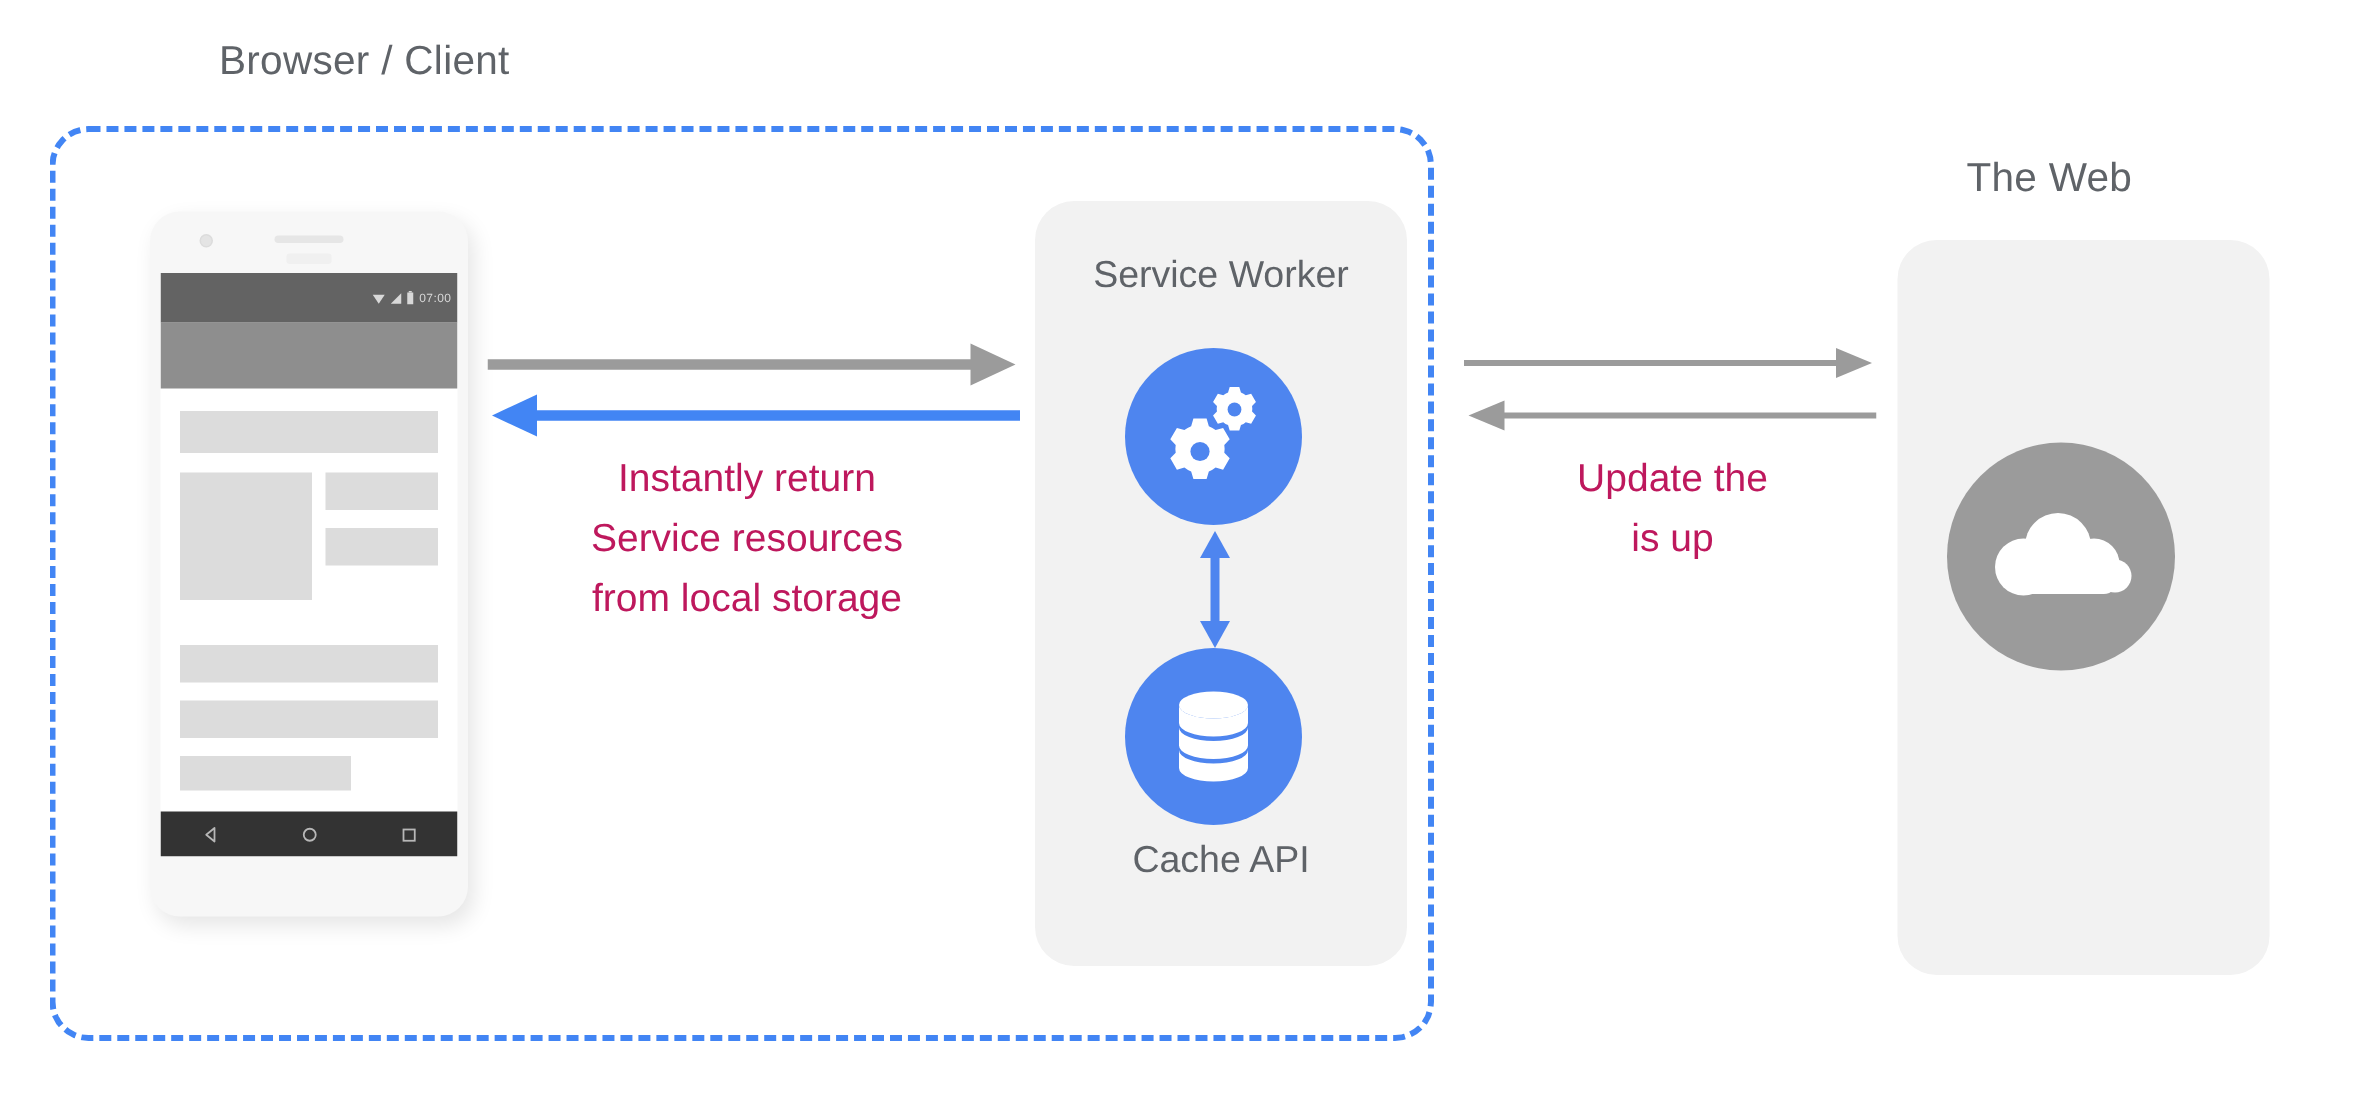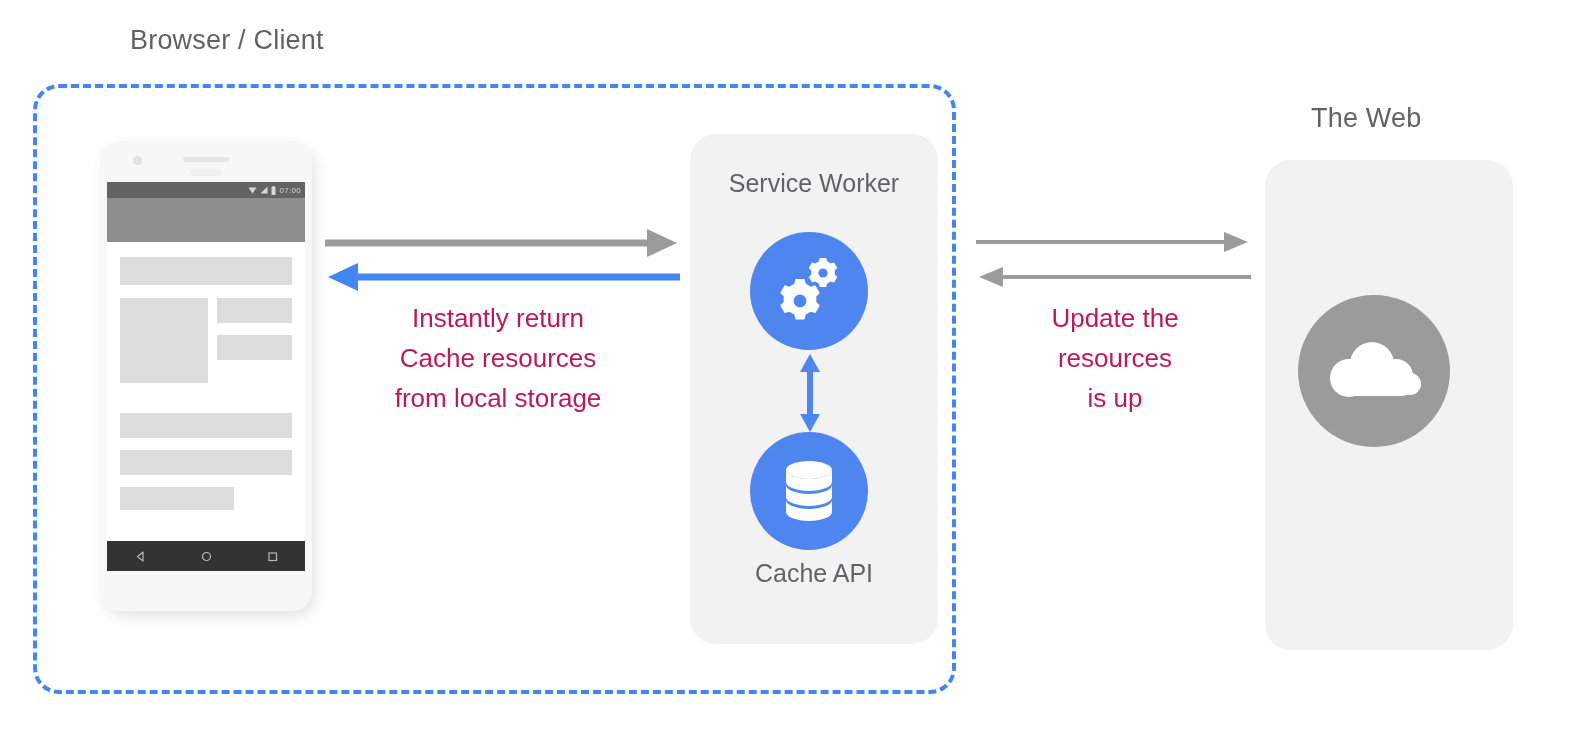--- a/index.html
+++ b/index.html
@@ -20,21 +20,21 @@
 
   
   .section-title {
     position: absolute;
     color: #5f6368;
     font-size: 27px;
     font-weight: 400;
     letter-spacing: 0.2px;
     white-space: nowrap;
   }
-  #browser-title { left: 130px; top: 25px; }
+  #browser-title { left: 146px; top: 25px; }
   #web-title     { left: 1311px; top: 103px; }
 
   
   #client-boundary {
     position: absolute;
     left: 33px;
     top: 84px;
     width: 923px;
     height: 610px;
     border: 4px dashed #4285f4;
@@ -151,21 +151,21 @@
     position: absolute;
     left: 7px;
     top: 41px;
     width: 198px;
     height: 389px;
     background: #ffffff;
     overflow: hidden;
   }
   #status-bar {
     position: relative;
-    height: 16px;
+    height: 33px;
     background: #636363;
     display: flex;
     align-items: center;
     justify-content: flex-end;
     padding-right: 4px;
     gap: 3px;
   }
   #status-time {
     color: #d8d8d8;
     font-size: 8px;
@@ -321,27 +321,26 @@
     <path d="M272,12 L248,2 L248,22 Z" fill="#9b9b9b"></path>
   </svg>
 
   <svg class="arrow-svg" style="left:976px; top:265px;" width="275" height="24">
     <line x1="23" y1="12" x2="275" y2="12" stroke="#9b9b9b" stroke-width="4"></line>
     <path d="M3,12 L27,2 L27,22 Z" fill="#9b9b9b"></path>
   </svg>
 
   <div class="annotation" id="left-annotation">
     <span class="ln">Instantly return</span>
-    <span class="ln">Cache resources</span>
+    <span class="ln">Service resources</span>
     <span class="ln">from local storage</span>
   </div>
 
   <div class="annotation" id="right-annotation">
     <span class="ln">Update the</span>
-    <span class="ln">resources</span>
     <span class="ln">is up</span>
   </div>
 
   <div class="soft-card" id="web-card"></div>
 
   <div id="cloud-circle">
     <svg width="96" height="58" viewBox="0 0 96 58">
       <g fill="#ffffff">
         <circle cx="46" cy="22" r="22"></circle>
         <circle cx="23" cy="36" r="19"></circle>

